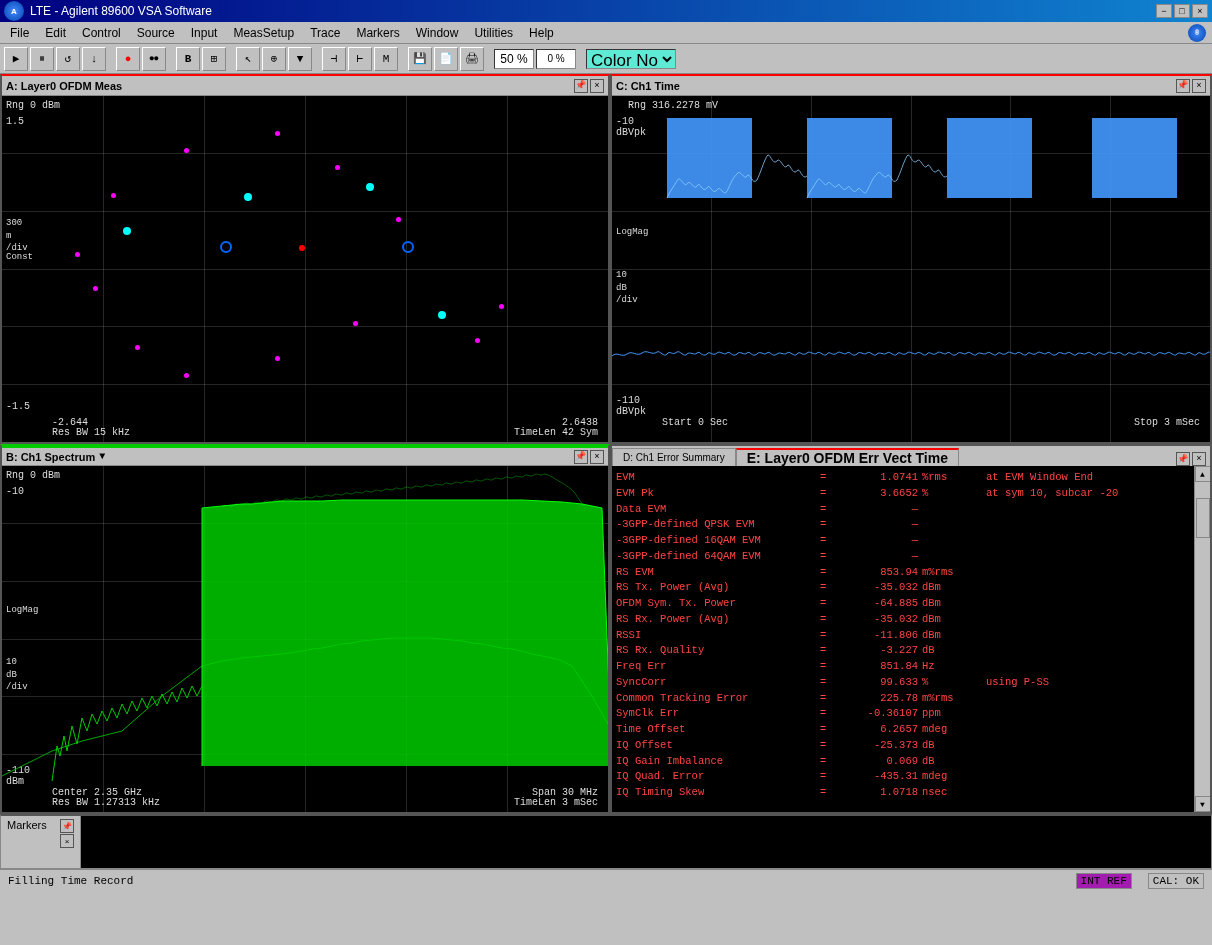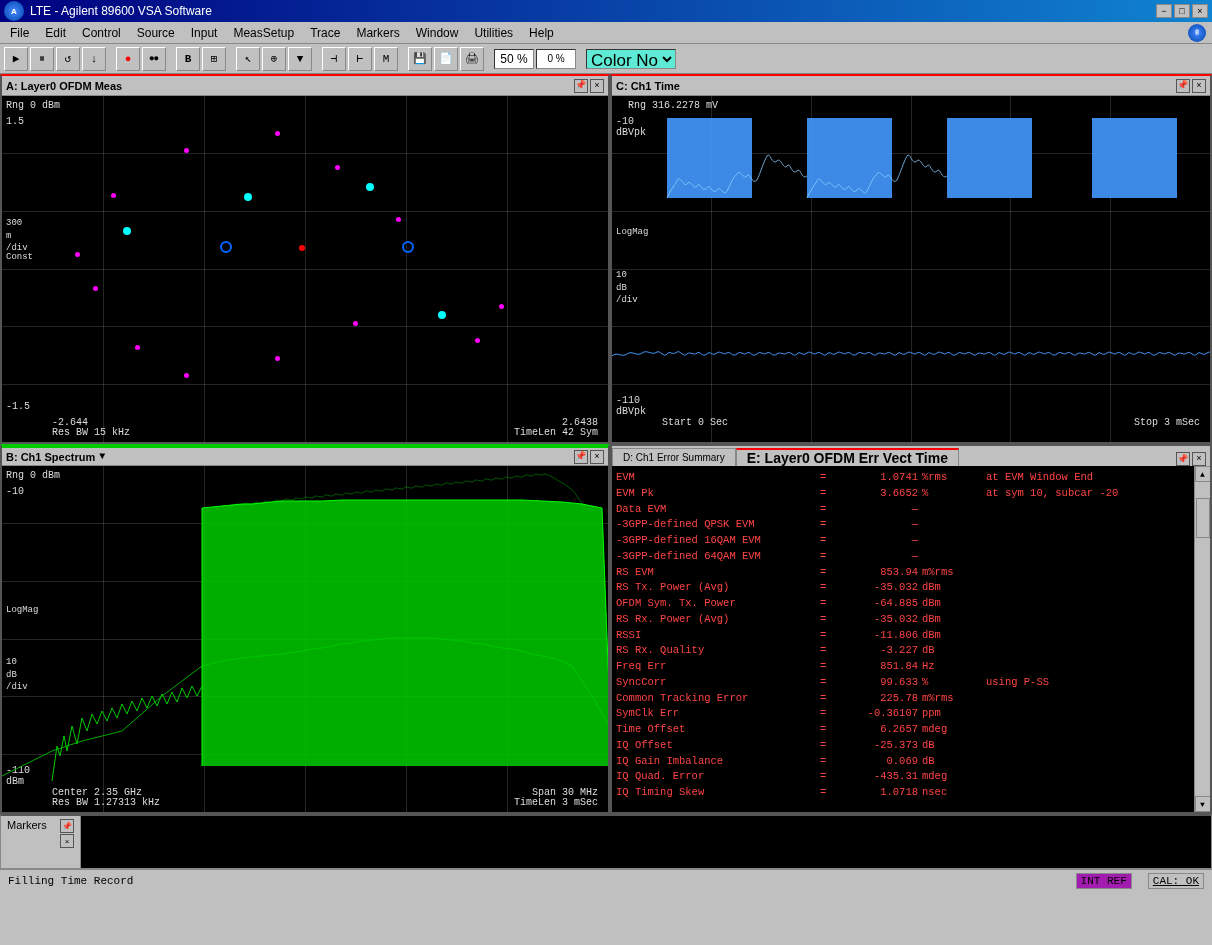--- a/index.html
+++ b/index.html
@@ -707,15 +707,15 @@
       <div class="panel-btn" style="font-size:8px;">×</div>
     </div>
   </div>
   <div id="markers-content" style="flex:1; background:#000;"></div>
 </div>
 
 <div id="status-bar" style="height:22px; background:#c0c0c0; border-top:1px solid #888; display:flex; align-items:center; justify-content:space-between; padding:0 8px; font-size:11px; font-family:'Courier New',monospace;">
   <span>Filling Time Record</span>
   <div class="status-right">
     <span style="border:1px solid #888; padding:1px 4px; background:#a21caf;">INT REF</span>
-    <span style="border:1px solid #888; padding:1px 4px; background:#c0c0c0;text-decoration:underline;">CAL: OK</span>
+    <span style="border:1px solid #888; padding:1px 4px; background:#c0c0c0;">CAL: OK</span>
   </div>
 </div>
 
 </body></html>

